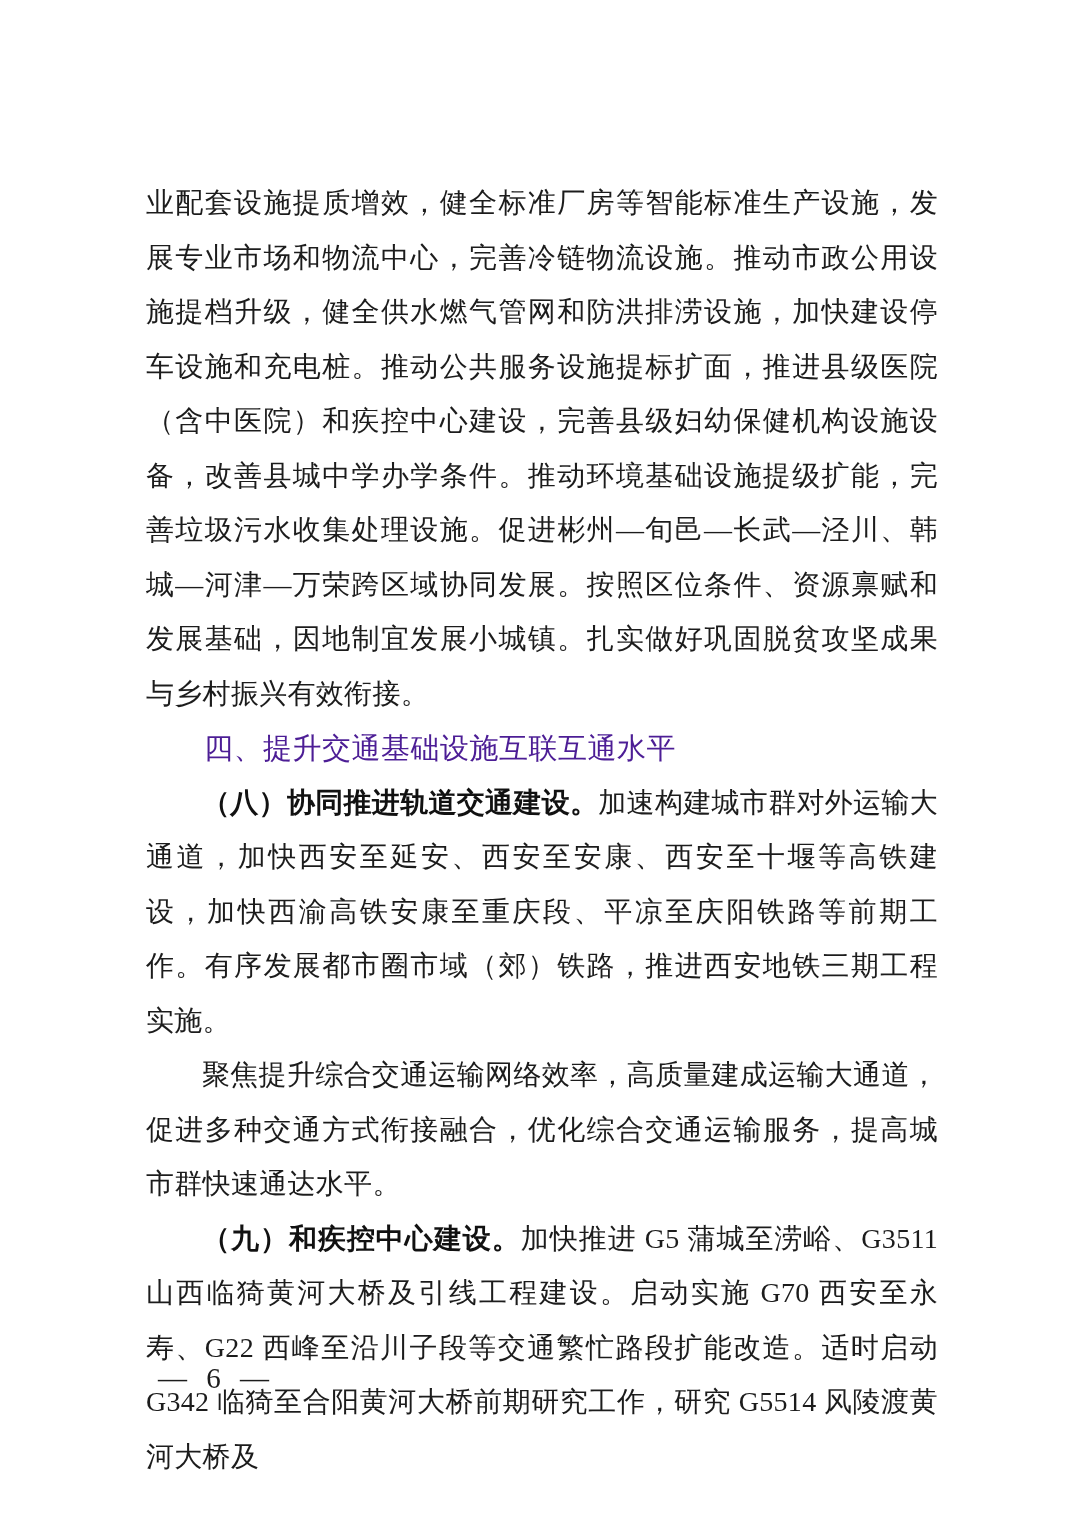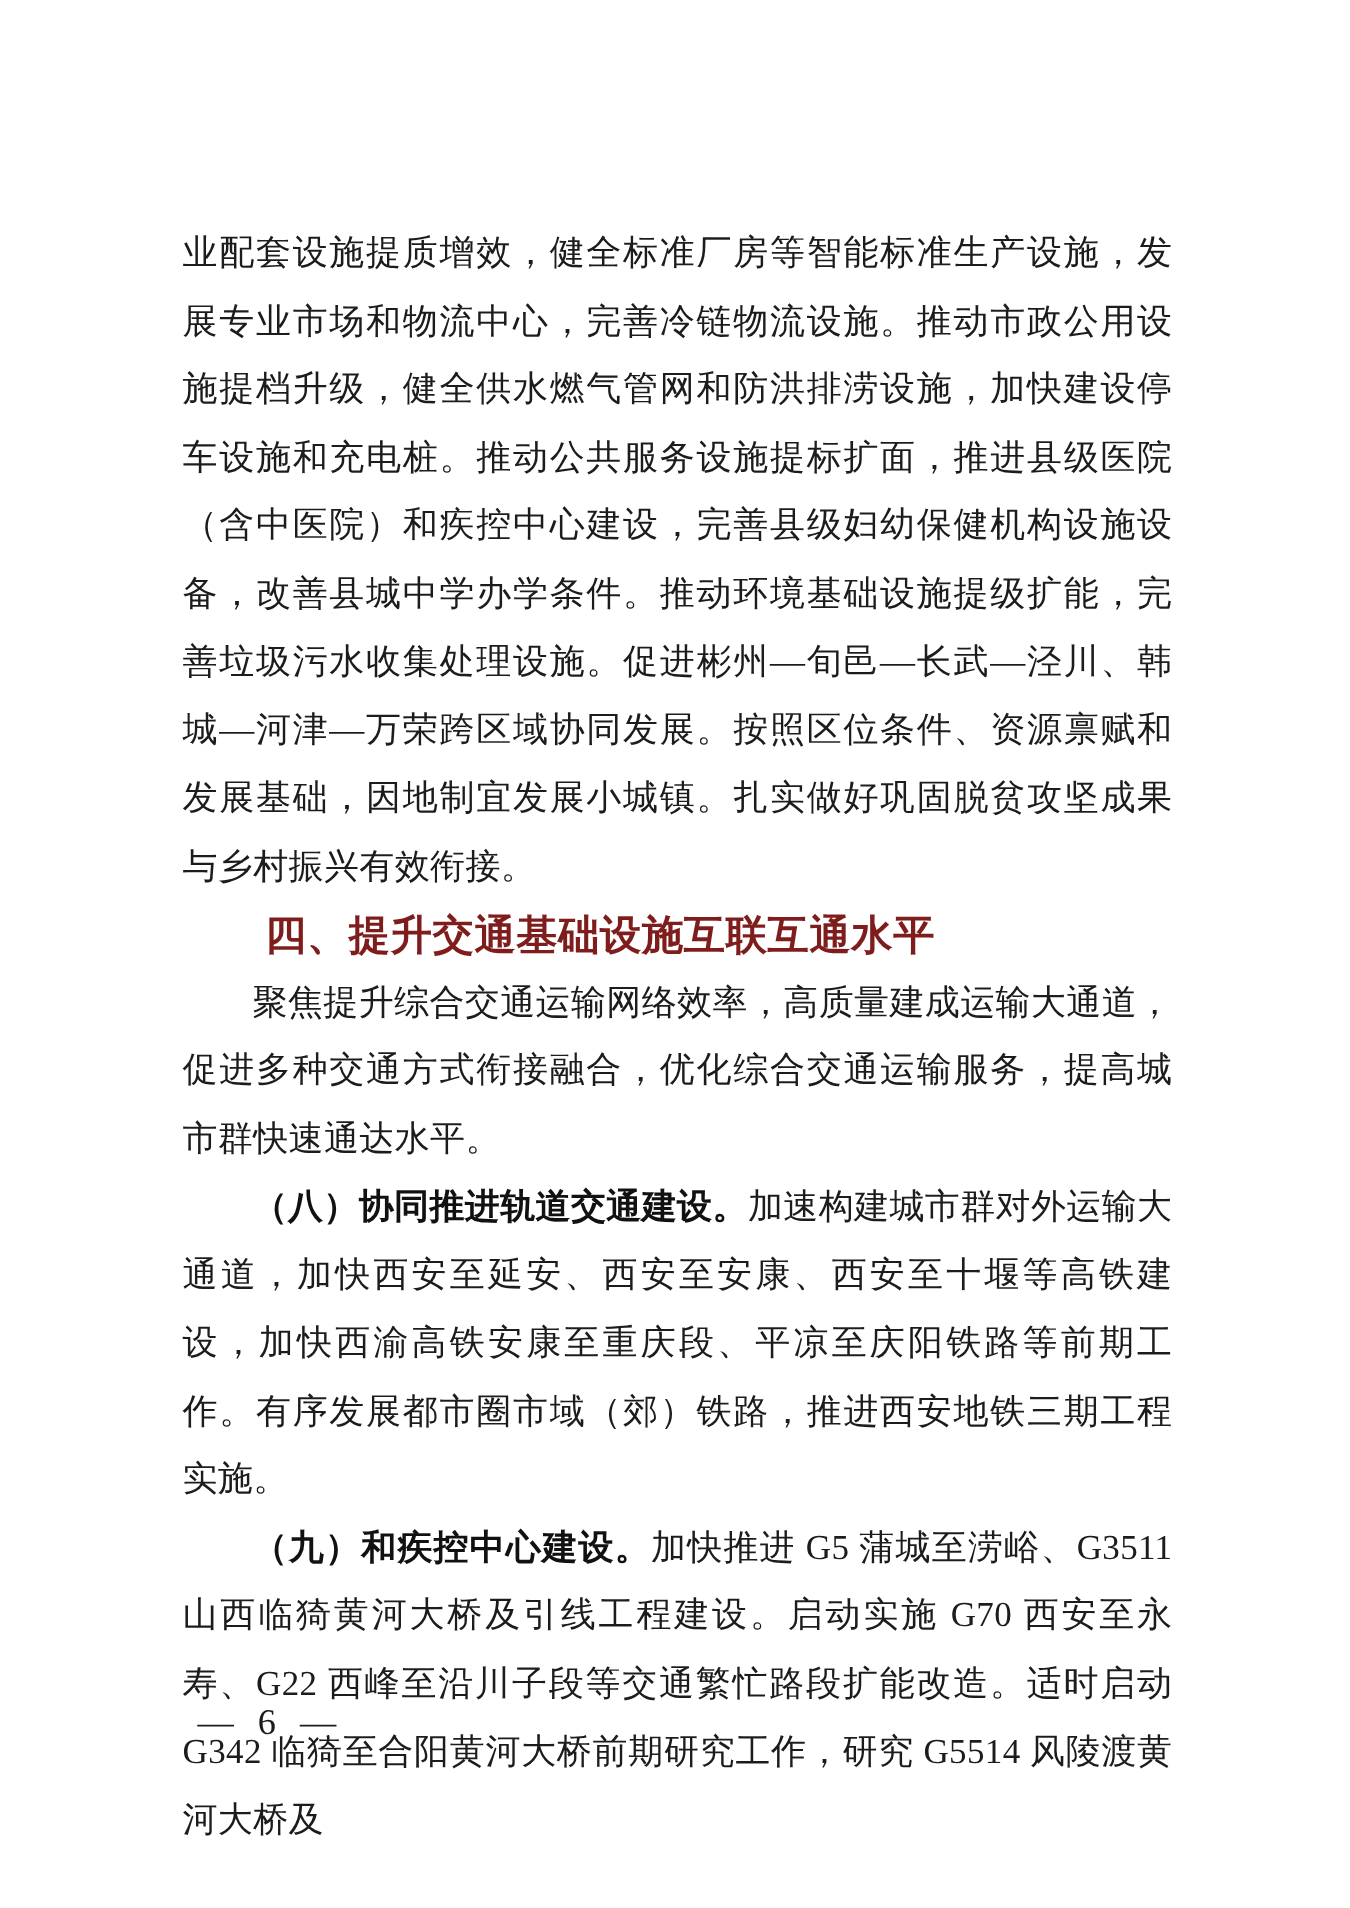--- a/index.html
+++ b/index.html
@@ -43,26 +43,26 @@
     text-indent: 2em;
   }
   .lead-bold {
     font-weight: bold;
     color: #111111;
   }
   h2.section-heading {
     margin: 0;
     padding: 0;
     font-family: "DejaVu Sans", "Liberation Sans", sans-serif;
-    font-size: 33px;
-    font-weight: bold;
+    font-size: 29px;
+    font-weight: normal;
     line-height: 54.5px;
     letter-spacing: 0.5px;
     text-indent: 2em;
-    color: #7f1d1d;
+    color: #4c1d95;
   }
   .page-footer {
     position: absolute;
     left: 158px;
     top: 1356px;
     font-size: 29px;
     line-height: 44px;
     letter-spacing: 1px;
     word-spacing: 10px;
     color: #1c1c1c;
@@ -72,23 +72,23 @@
 <body>
 
 <div class="page">
 
   <div class="text-block">
 
     <p>业配套设施提质增效，健全标准厂房等智能标准生产设施，发展专业市场和物流中心，完善冷链物流设施。推动市政公用设施提档升级，健全供水燃气管网和防洪排涝设施，加快建设停车设施和充电桩。推动公共服务设施提标扩面，推进县级医院（含中医院）和疾控中心建设，完善县级妇幼保健机构设施设备，改善县城中学办学条件。推动环境基础设施提级扩能，完善垃圾污水收集处理设施。促进彬州—旬邑—长武—泾川、韩城—河津—万荣跨区域协同发展。按照区位条件、资源禀赋和发展基础，因地制宜发展小城镇。扎实做好巩固脱贫攻坚成果与乡村振兴有效衔接。</p>
 
     <h2 class="section-heading">四、提升交通基础设施互联互通水平</h2>
 
+    <p class="indent"><span class="lead-bold">（八）协同推进轨道交通建设。</span><span>加速构建城市群对外运输大通道，加快西安至延安、西安至安康、西安至十堰等高铁建设，加快西渝高铁安康至重庆段、平凉至庆阳铁路等前期工作。有序发展都市圈市域（郊）铁路，推进西安地铁三期工程实施。</span></p>
+
     <p class="indent">聚焦提升综合交通运输网络效率，高质量建成运输大通道，促进多种交通方式衔接融合，优化综合交通运输服务，提高城市群快速通达水平。</p>
-
-    <p class="indent"><span class="lead-bold">（八）协同推进轨道交通建设。</span><span>加速构建城市群对外运输大通道，加快西安至延安、西安至安康、西安至十堰等高铁建设，加快西渝高铁安康至重庆段、平凉至庆阳铁路等前期工作。有序发展都市圈市域（郊）铁路，推进西安地铁三期工程实施。</span></p>
 
     <p class="indent"><span class="lead-bold">（九）和疾控中心建设。</span><span>加快推进 G5 蒲城至涝峪、G3511 山西临猗黄河大桥及引线工程建设。启动实施 G70 西安至永寿、G22 西峰至沿川子段等交通繁忙路段扩能改造。适时启动 G342 临猗至合阳黄河大桥前期研究工作，研究 G5514 风陵渡黄河大桥及</span></p>
 
   </div>
 
   <div class="page-footer">— 6 —</div>
 
 </div>
 
 </body></html>

